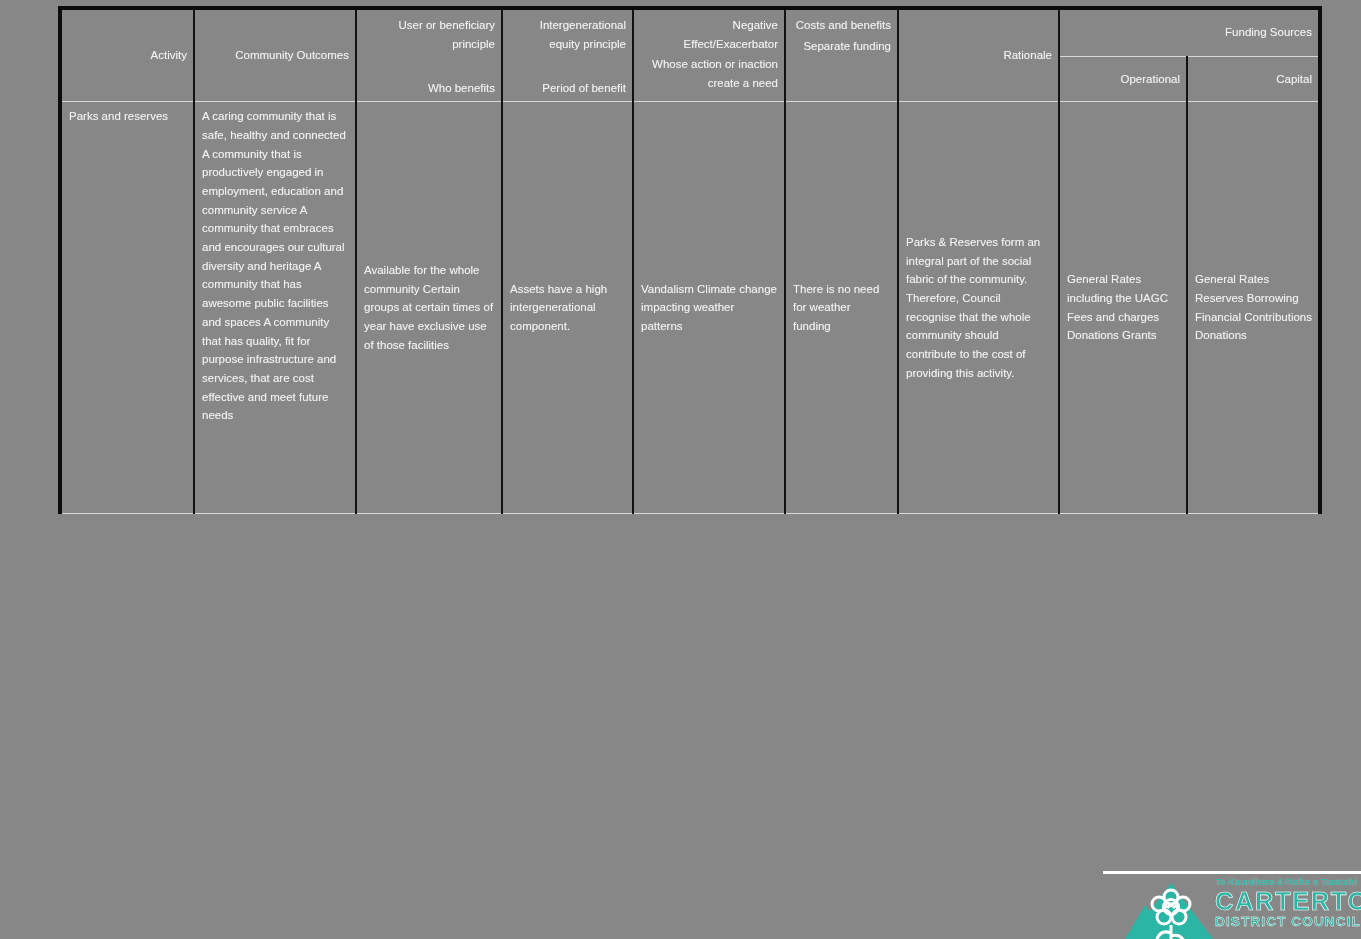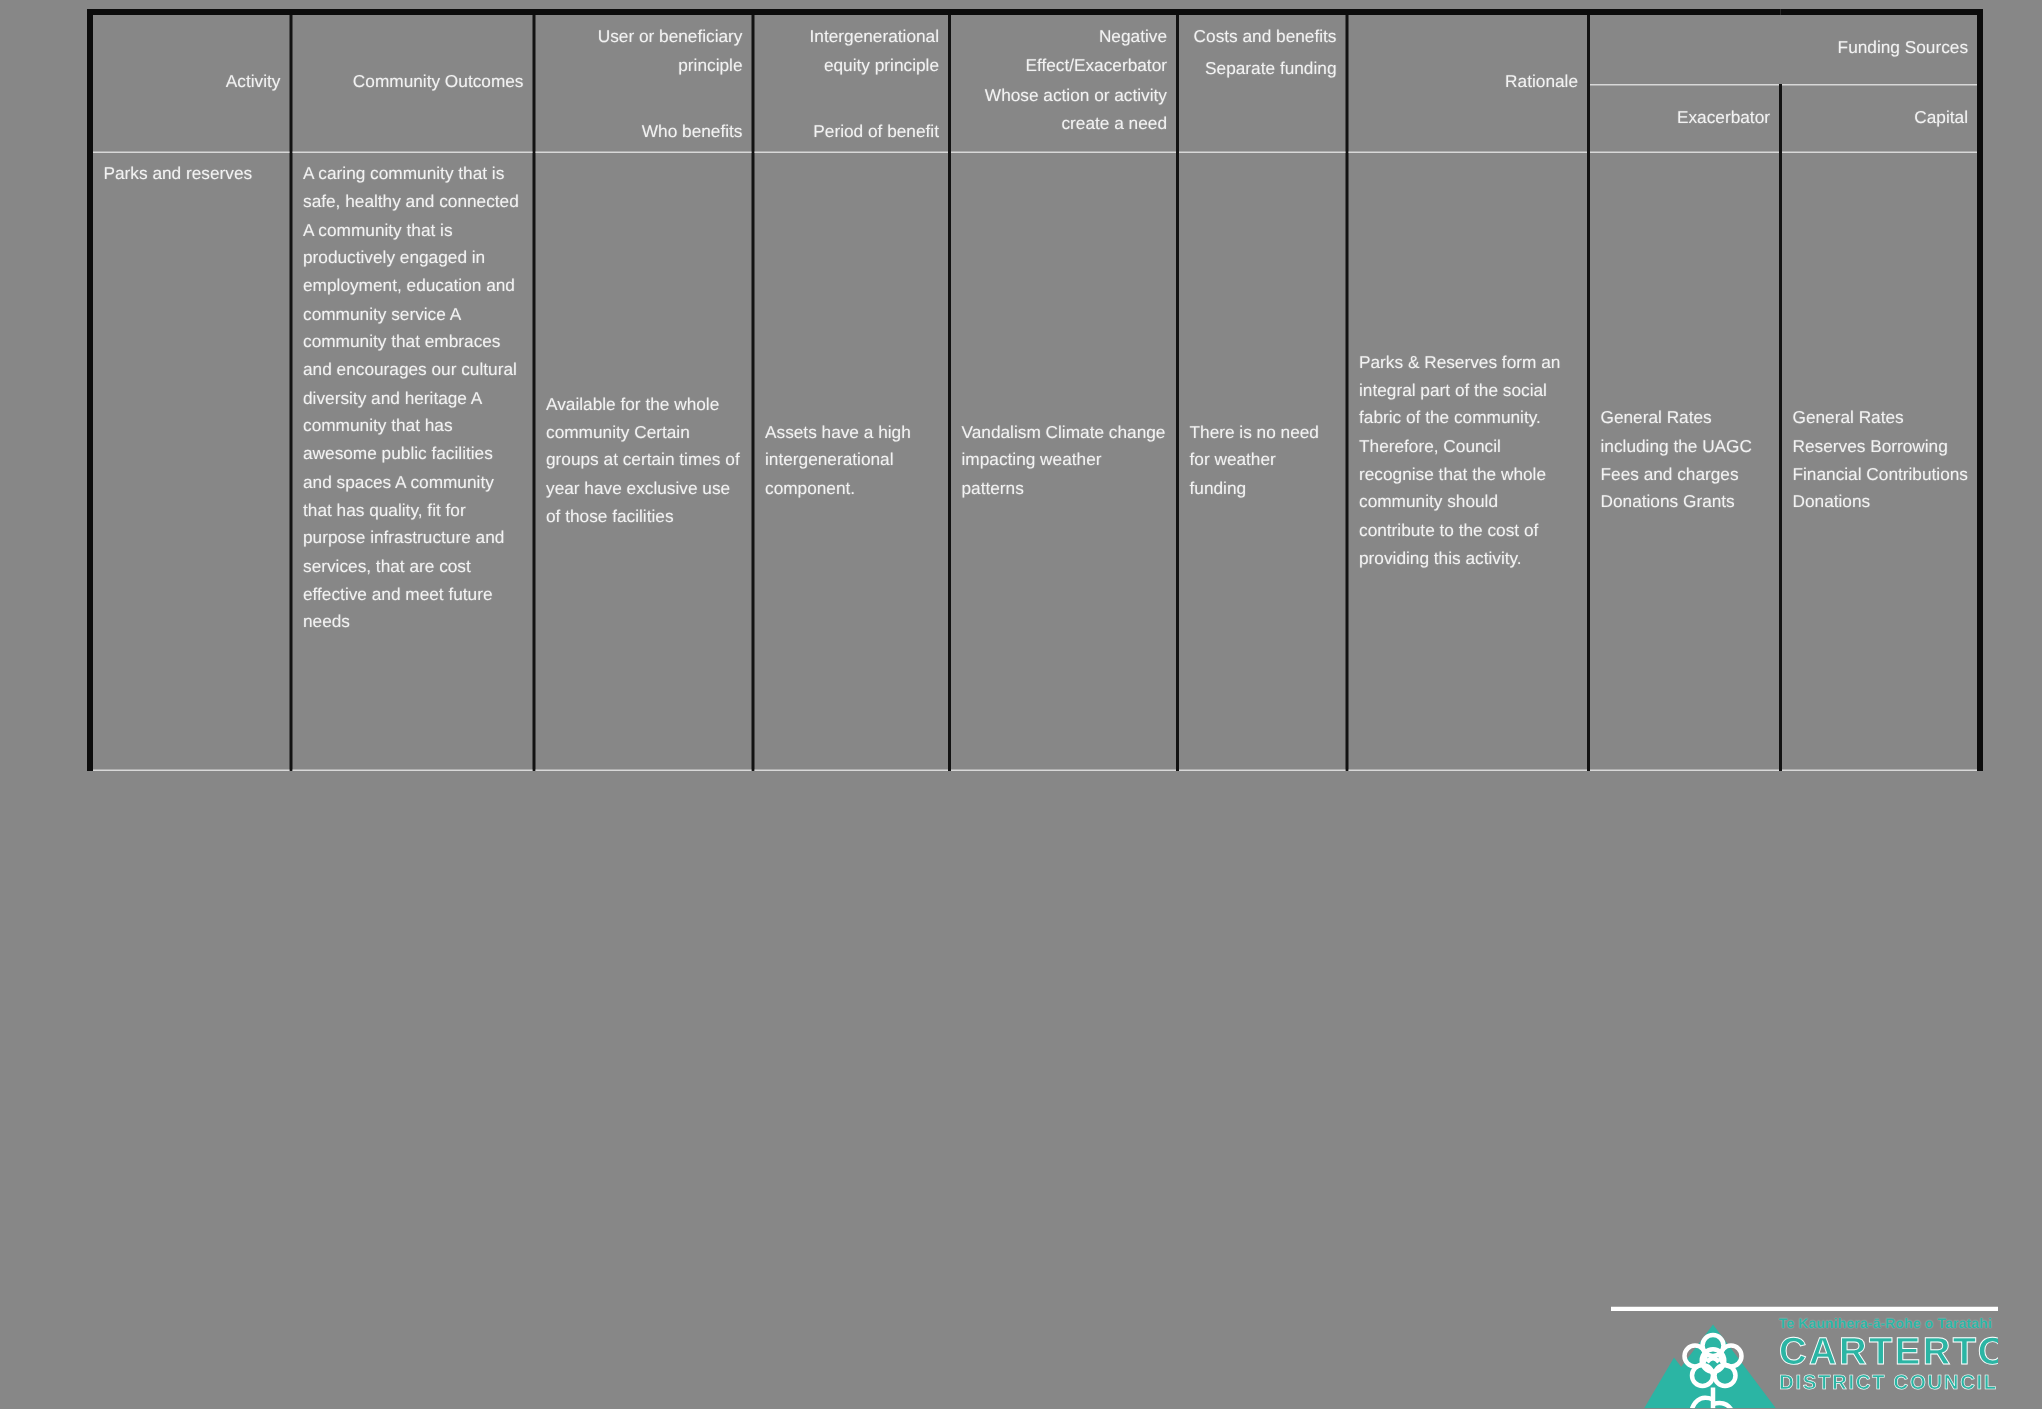--- a/index.html
+++ b/index.html
@@ -79,21 +79,21 @@
   .col-period     { width: 131px; }
   .col-negative   { width: 152px; }
   .col-costs      { width: 113px; }
   .col-rationale  { width: 161px; }
   .col-operational{ width: 128px; }
   .col-capital    { width: 133px; }
 
   
   #council-logo {
     position: absolute;
-    left: 1074px;
+    left: 1103px;
     top: 871px;
     width: 258px;
     height: 68px;
     overflow: hidden;
   }
   #logo-rule {
     position: absolute;
     left: 0;
     top: 0;
     width: 258px;
@@ -167,31 +167,31 @@
         <th rowspan="2" class="hdr-tall">
           <span>User or beneficiary principle</span>
           <span class="hdr-sub">Who benefits</span>
         </th>
         <th rowspan="2" class="hdr-tall">
           <span>Intergenerational equity principle</span>
           <span class="hdr-sub">Period of benefit</span>
         </th>
         <th rowspan="2" class="hdr-tall">
           <span>Negative Effect/Exacerbator</span>
-          <span class="hdr-sub-tight">Whose action or activity create a need</span>
+          <span class="hdr-sub-tight">Whose action or inaction create a need</span>
         </th>
         <th rowspan="2" class="hdr-tall">
           <span>Costs and benefits</span>
           <span class="hdr-sub-tight">Separate funding</span>
         </th>
         <th rowspan="2">Rationale</th>
         <th colspan="2">Funding Sources</th>
       </tr>
       <tr>
-        <th>Exacerbator</th>
+        <th>Operational</th>
         <th>Capital</th>
       </tr>
     </thead>
 
     <tbody>
       <tr class="row-main">
         <td class="cell-top">Parks and reserves</td>
         <td class="cell-top">A caring community that is safe, healthy and connected A community that is productively engaged in employment, education and community service A community that embraces and encourages our cultural diversity and heritage A community that has awesome public facilities and spaces A community that has quality, fit for purpose infrastructure and services, that are cost effective and meet future needs</td>
         <td>Available for the whole community Certain groups at certain times of year have exclusive use of those facilities</td>
         <td>Assets have a high intergenerational component.</td>

